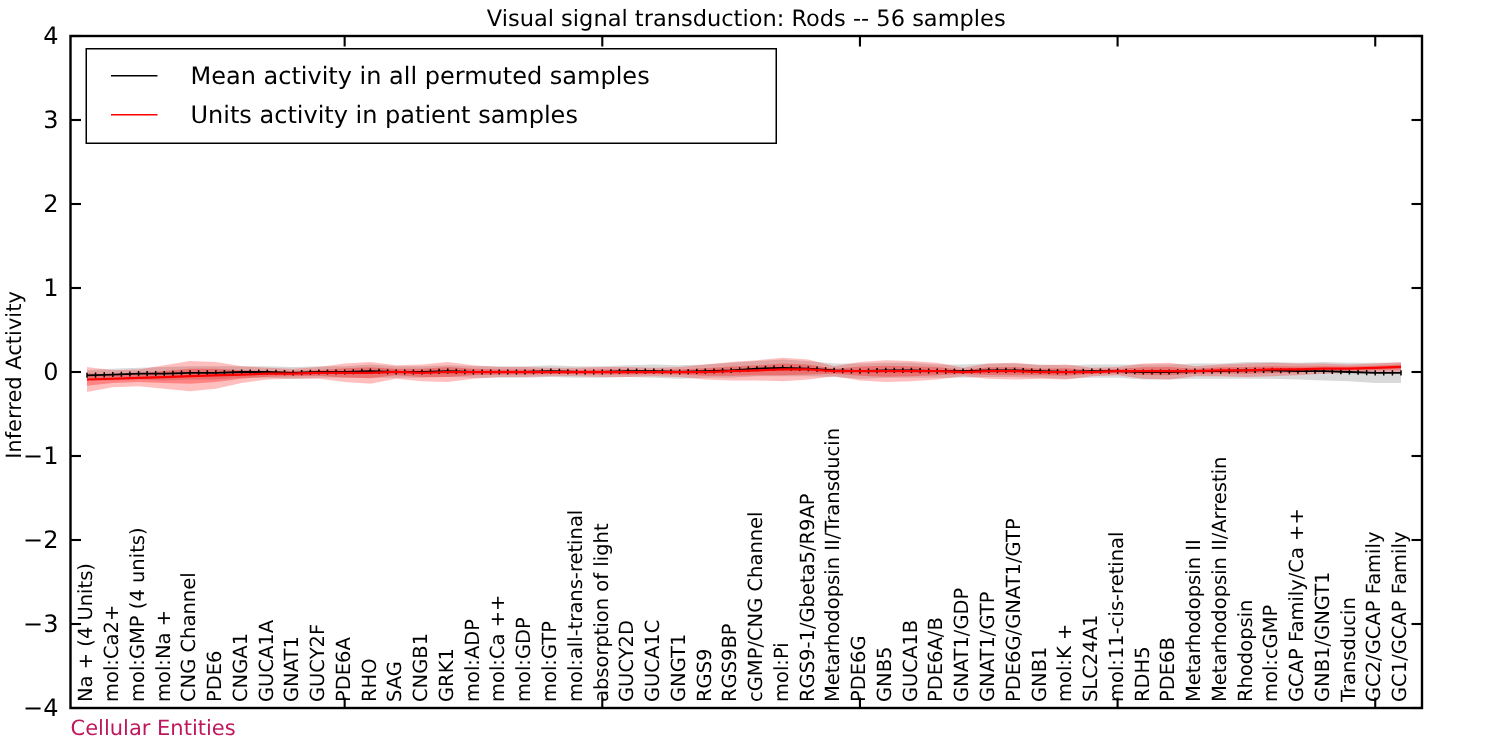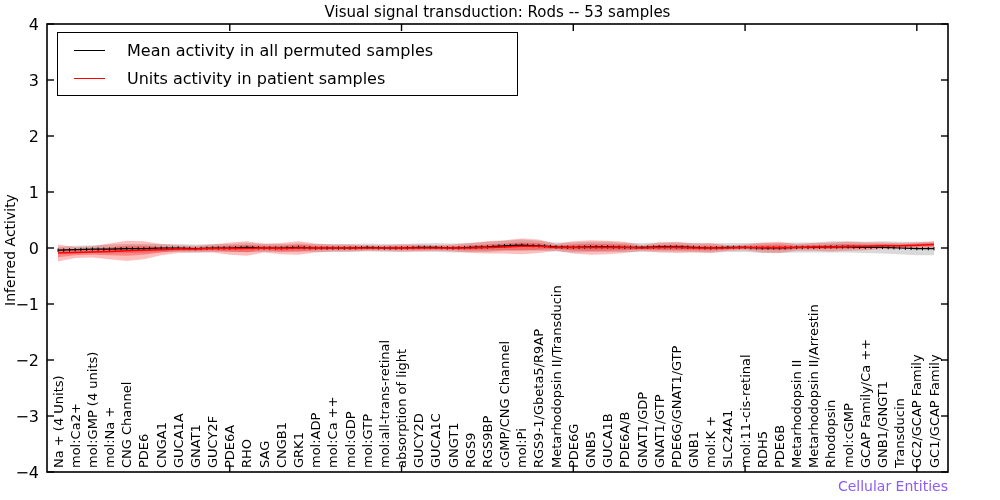--- a/index.html
+++ b/index.html
@@ -7,42 +7,42 @@
     position:relative; width:1000px; height:500px; background:#ffffff;
     font-family:"DejaVu Sans","Liberation Sans",sans-serif; color:#000;
     overflow:hidden;
   }
   .chart-title {
     position:absolute; left:47px; top:3px; width:901px;
     text-align:center; font-size:15px; color:#000;
   }
   .x-axis-label {
     position:absolute; left:47px; top:478px; width:901px;
-    text-align:right; font-size:14px; color:#8b5cf6;
+    text-align:left; font-size:14px; color:#be185d;
   }
   .y-axis-label {
     position:absolute; left:10px; top:250px; font-size:14px; color:#000;
     transform:translate(-50%,-50%) rotate(-90deg); white-space:nowrap;
   }
   svg.plot { position:absolute; left:0; top:0; }
   .legend {
     position:absolute; left:57px; top:32px; width:461px; height:64px;
     border:1.8px solid #000; background:#fff; box-sizing:border-box;
-    display:flex; flex-direction:column; justify-content:space-between;
+    display:flex; flex-direction:column; justify-content:flex-start;
     padding:4px 0;
   }
   .legend-row { display:flex; align-items:center; height:26px; }
   .legend-line { width:31px; height:0; border-top-style:solid; border-top-width:1.6px; margin-left:16px; flex:none; }
   .legend-text { margin-left:22px; font-size:16px; white-space:nowrap; }
 </style>
 </head>
 <body>
 
 <div class="figure">
-  <div class="chart-title">Visual signal transduction: Rods -- 53 samples</div>
+  <div class="chart-title">Visual signal transduction: Rods -- 56 samples</div>
   <div class="y-axis-label">Inferred Activity</div>
   <div class="x-axis-label">Cellular Entities</div>
 
   <svg class="plot" id="plot-svg" width="1000" height="500">
       <g>
         <path d="M58.0,246.9 L75.2,245.8 L92.4,245.2 L109.5,244.6 L126.7,244.1 L143.9,244.1 L161.1,244.1 L178.2,244.1 L195.4,244.6 L212.6,244.1 L229.8,244.1 L246.9,243.0 L264.1,244.1 L281.3,244.1 L298.5,243.5 L315.6,244.1 L332.8,244.1 L350.0,244.1 L367.2,243.5 L384.4,244.1 L401.5,244.1 L418.7,243.5 L435.9,243.0 L453.1,243.5 L470.2,243.0 L487.4,241.8 L504.6,240.7 L521.8,239.6 L538.9,240.7 L556.1,242.4 L573.3,242.4 L590.5,241.8 L607.6,241.8 L624.8,243.0 L642.0,243.0 L659.2,242.4 L676.4,242.4 L693.5,243.0 L710.7,243.5 L727.9,243.0 L745.1,243.0 L762.2,243.0 L779.4,243.0 L796.6,242.4 L813.8,242.4 L830.9,241.3 L848.1,241.3 L865.3,241.8 L882.5,241.3 L899.6,241.8 L916.8,241.8 L934.0,241.8 L934.0,255.3 L916.8,255.3 L899.6,254.2 L882.5,253.6 L865.3,253.0 L848.1,252.5 L830.9,252.5 L813.8,252.5 L796.6,252.5 L779.4,253.0 L762.2,253.0 L745.1,251.9 L727.9,251.9 L710.7,252.5 L693.5,251.9 L676.4,251.4 L659.2,251.4 L642.0,251.9 L624.8,251.9 L607.6,251.9 L590.5,251.9 L573.3,252.5 L556.1,251.4 L538.9,250.8 L521.8,250.8 L504.6,250.8 L487.4,251.9 L470.2,251.9 L453.1,252.5 L435.9,251.9 L418.7,251.4 L401.5,251.9 L384.4,251.9 L367.2,251.4 L350.0,251.9 L332.8,251.9 L315.6,251.9 L298.5,251.4 L281.3,251.9 L264.1,251.9 L246.9,251.9 L229.8,251.9 L212.6,251.9 L195.4,252.5 L178.2,251.9 L161.1,251.9 L143.9,253.0 L126.7,253.0 L109.5,253.6 L92.4,253.0 L75.2,253.6 L58.0,253.6 Z" fill="rgba(0,0,0,0.15)"></path>
         <path d="M58.0,244.6 L75.2,246.9 L92.4,246.3 L109.5,243.5 L126.7,240.7 L143.9,241.3 L161.1,244.1 L178.2,245.2 L195.4,245.8 L212.6,244.6 L229.8,242.4 L246.9,241.3 L264.1,243.5 L281.3,243.0 L298.5,241.3 L315.6,243.5 L332.8,244.6 L350.0,244.6 L367.2,245.2 L384.4,245.2 L401.5,244.6 L418.7,244.6 L435.9,245.2 L453.1,244.6 L470.2,243.0 L487.4,241.3 L504.6,240.2 L521.8,238.5 L538.9,239.6 L556.1,244.1 L573.3,241.3 L590.5,240.2 L607.6,240.7 L624.8,241.8 L642.0,245.2 L659.2,242.4 L676.4,241.8 L693.5,243.5 L710.7,243.0 L727.9,245.2 L745.1,244.6 L762.2,242.4 L779.4,241.8 L796.6,244.1 L813.8,243.0 L830.9,242.4 L848.1,241.8 L865.3,242.4 L882.5,242.4 L899.6,243.0 L916.8,242.4 L934.0,241.3 L934.0,248.0 L916.8,248.0 L899.6,248.6 L882.5,249.1 L865.3,250.2 L848.1,250.8 L830.9,251.4 L813.8,250.8 L796.6,250.8 L779.4,253.0 L762.2,252.5 L745.1,250.2 L727.9,250.8 L710.7,253.0 L693.5,252.5 L676.4,253.0 L659.2,252.5 L642.0,250.8 L624.8,253.0 L607.6,254.2 L590.5,254.7 L573.3,253.6 L556.1,250.8 L538.9,253.0 L521.8,254.2 L504.6,253.6 L487.4,253.6 L470.2,253.0 L453.1,251.4 L435.9,250.8 L418.7,251.4 L401.5,251.4 L384.4,250.8 L367.2,250.8 L350.0,251.4 L332.8,251.4 L315.6,252.5 L298.5,254.7 L281.3,254.2 L264.1,252.5 L246.9,255.8 L229.8,254.7 L212.6,252.5 L195.4,252.5 L178.2,253.0 L161.1,255.3 L143.9,259.2 L126.7,260.9 L109.5,259.2 L92.4,257.5 L75.2,258.1 L58.0,261.4 Z" fill="rgba(255,0,0,0.25)"></path>
         <path d="M58.0,248.8 L75.2,249.7 L92.4,249.1 L109.5,247.4 L126.7,245.8 L143.9,245.8 L161.1,246.9 L178.2,247.2 L195.4,247.4 L212.6,246.6 L229.8,245.5 L246.9,244.9 L264.1,245.8 L281.3,245.8 L298.5,244.6 L315.6,245.8 L332.8,246.3 L350.0,246.3 L367.2,246.6 L384.4,246.6 L401.5,246.3 L418.7,246.3 L435.9,246.6 L453.1,246.3 L470.2,245.5 L487.4,244.4 L504.6,243.5 L521.8,242.4 L538.9,243.0 L556.1,245.8 L573.3,244.4 L590.5,243.8 L607.6,244.1 L624.8,244.6 L642.0,246.6 L659.2,244.9 L676.4,244.6 L693.5,245.8 L710.7,245.5 L727.9,246.6 L745.1,246.0 L762.2,244.9 L779.4,244.6 L796.6,245.8 L813.8,244.9 L830.9,244.6 L848.1,244.1 L865.3,244.4 L882.5,244.1 L899.6,244.4 L916.8,243.8 L934.0,243.0 L934.0,246.3 L916.8,246.6 L899.6,247.2 L882.5,247.4 L865.3,248.3 L848.1,248.6 L830.9,249.1 L813.8,248.8 L796.6,249.1 L779.4,250.2 L762.2,250.0 L745.1,248.8 L727.9,249.4 L710.7,250.5 L693.5,250.2 L676.4,250.2 L659.2,250.0 L642.0,249.4 L624.8,250.2 L607.6,250.8 L590.5,251.1 L573.3,250.5 L556.1,249.1 L538.9,249.7 L521.8,250.2 L504.6,250.2 L487.4,250.5 L470.2,250.5 L453.1,249.7 L435.9,249.4 L418.7,249.7 L401.5,249.7 L384.4,249.4 L367.2,249.4 L350.0,249.7 L332.8,249.7 L315.6,250.2 L298.5,251.4 L281.3,251.4 L264.1,250.2 L246.9,252.2 L229.8,251.6 L212.6,250.5 L195.4,250.8 L178.2,251.1 L161.1,252.5 L143.9,254.7 L126.7,255.8 L109.5,255.3 L92.4,254.7 L75.2,255.3 L58.0,257.2 Z" fill="rgba(255,0,0,0.30)"></path>
       </g>
       <g>

